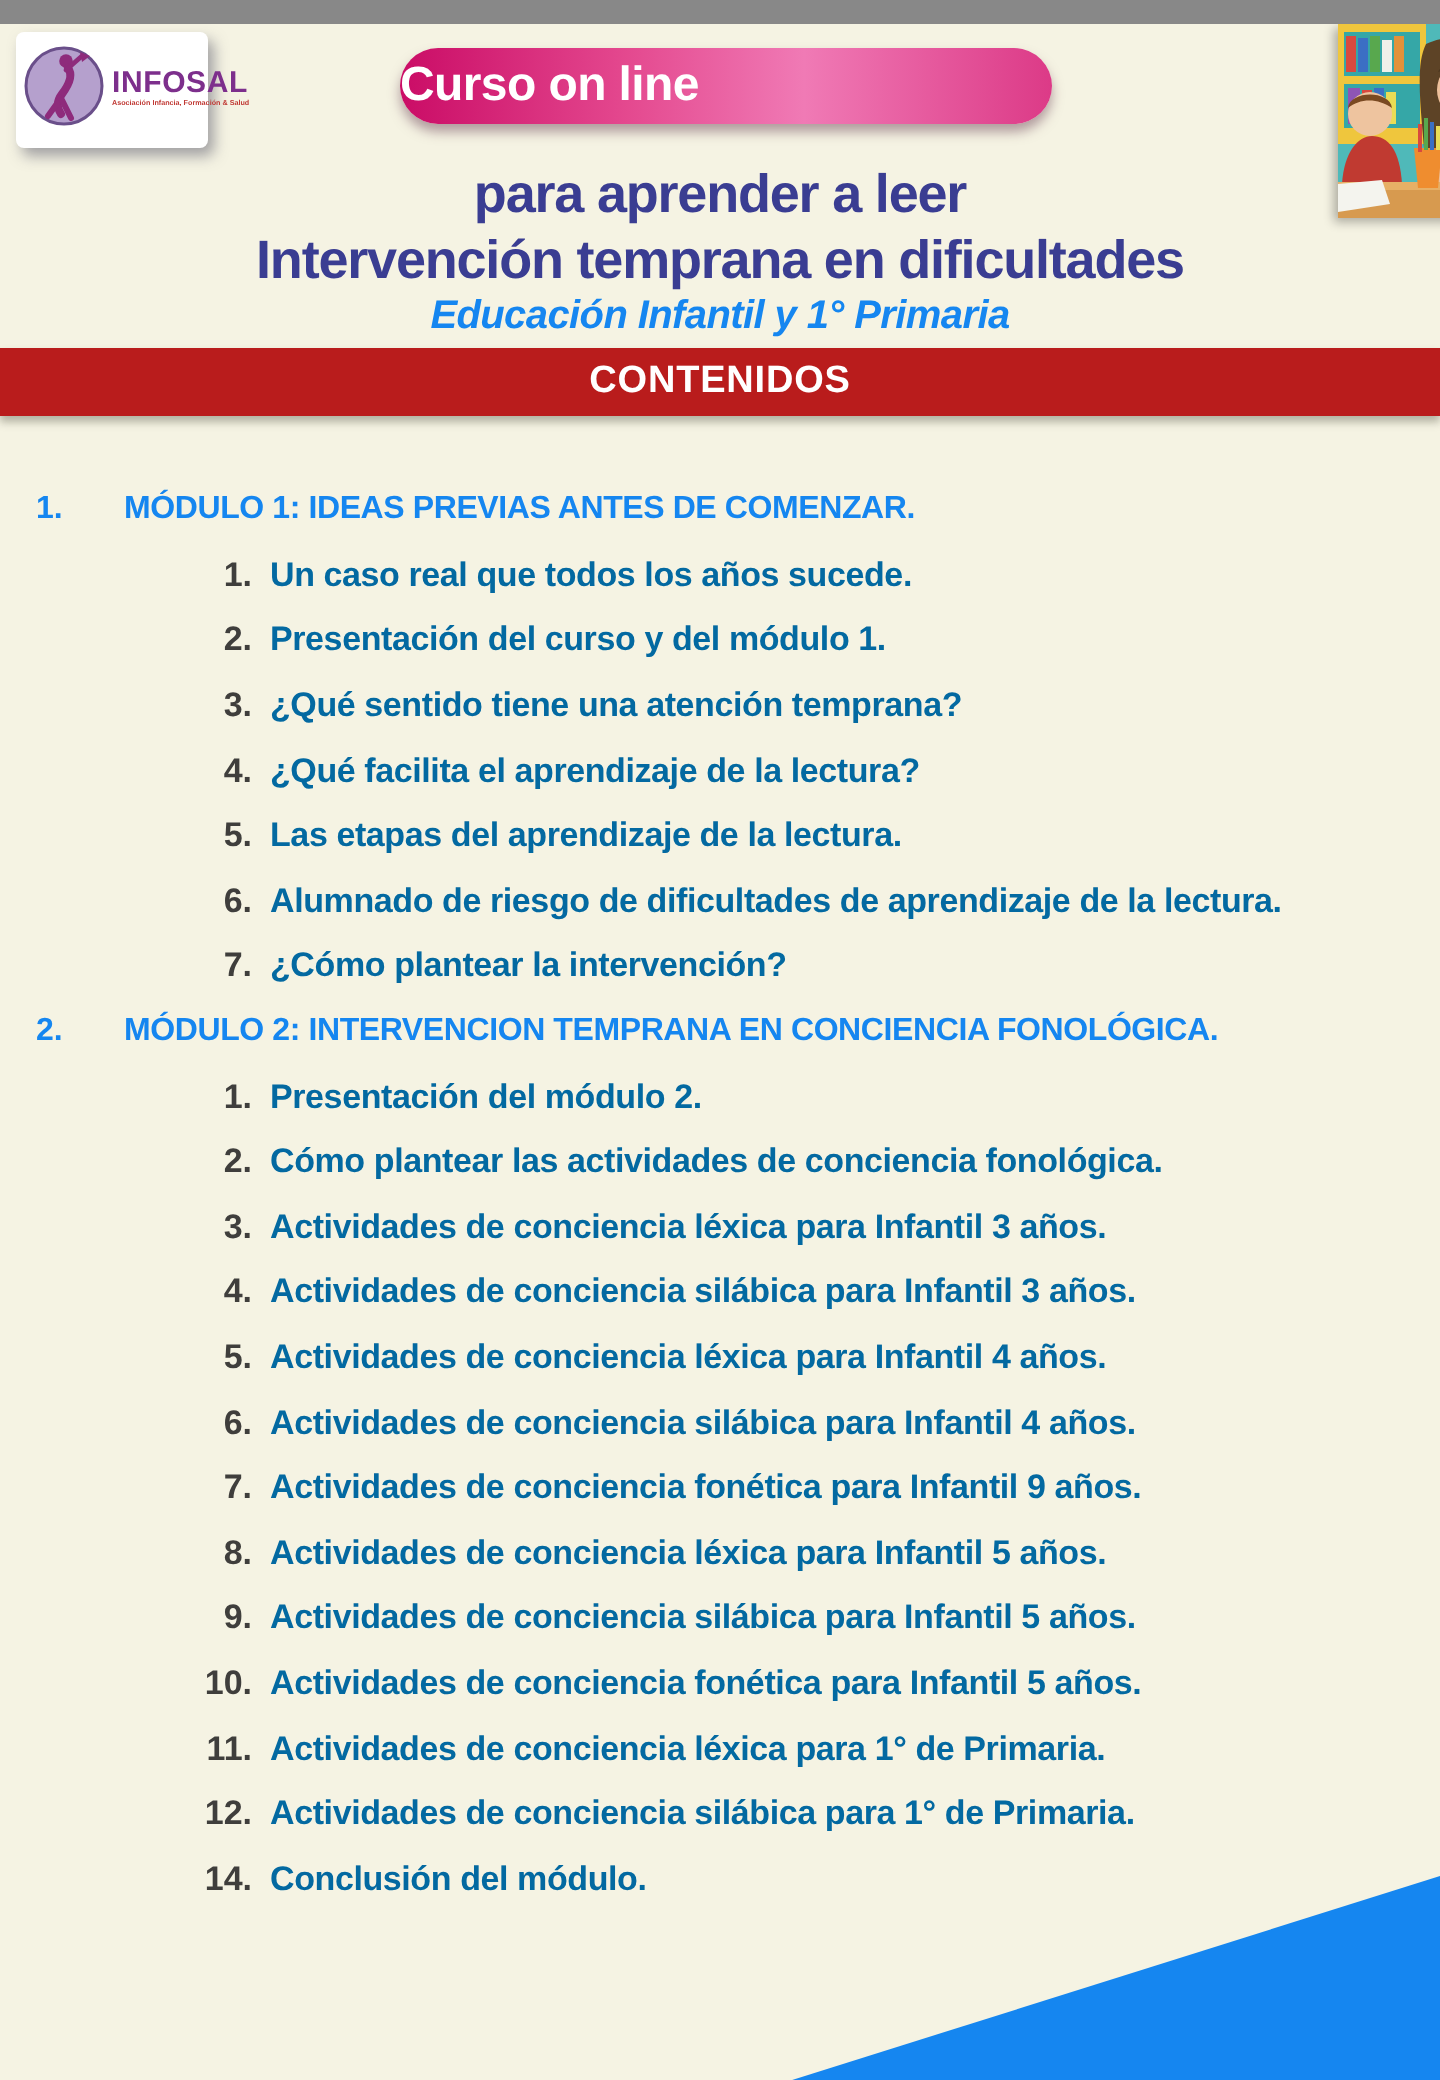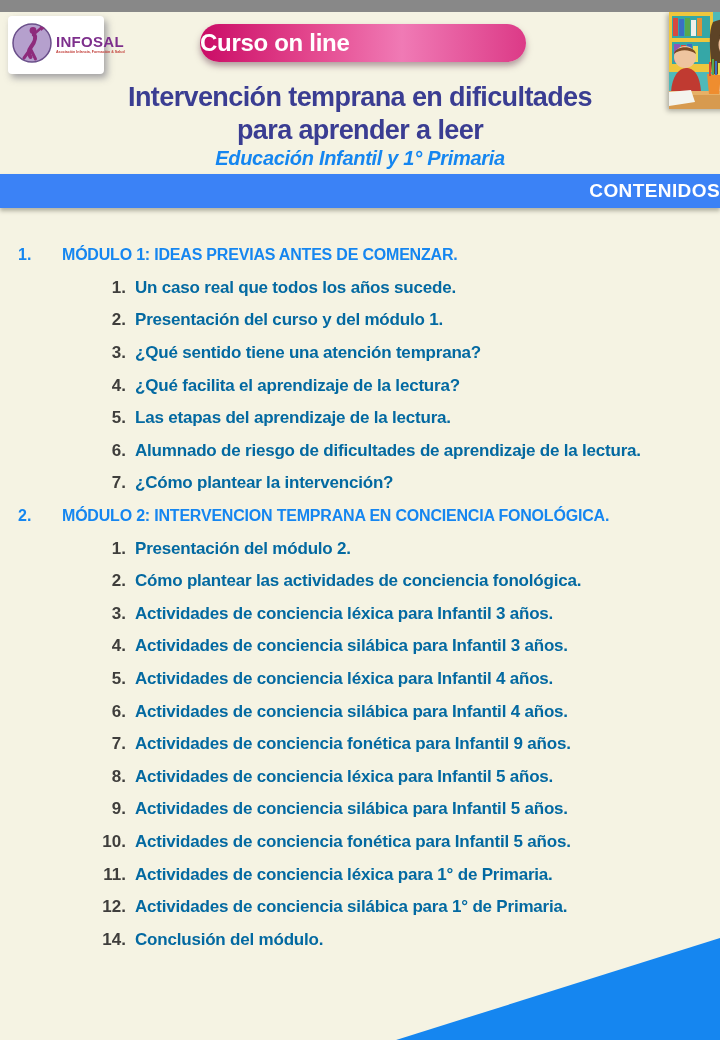--- a/index.html
+++ b/index.html
@@ -50,22 +50,22 @@
   }
   .subtitle {
     position:absolute; top:135px; left:0; width:720px; text-align:center;
     color:#1586f0; font-size:20px; font-weight:bold; font-style:italic;
     letter-spacing:-0.3px;
   }
 
   
   .contents-bar {
     position:absolute; top:162px; left:0; width:720px; height:34px;
-    background:#3b82f6; box-shadow:0 3px 4px rgba(100,100,85,.45);
-    display:flex; align-items:center; justify-content:flex-end;
+    background:#b91c1c; box-shadow:0 3px 4px rgba(100,100,85,.45);
+    display:flex; align-items:center; justify-content:center;
   }
   .contents-bar span { color:#fff; font-weight:bold; font-size:19px; letter-spacing:.4px; }
 
   
   .modules { position:absolute; top:227px; left:0; width:720px; }
   .mrow { display:flex; height:32.6px; align-items:center; }
   .mod-num {
     flex:0 0 auto; width:62px; padding-left:18px; box-sizing:border-box;
     color:#1586f0; font-weight:bold; font-size:16px;
   }
@@ -149,22 +149,22 @@
       <line x1="44" y1="47" x2="44" y2="63" stroke="#58a84e" stroke-width="2"></line>
       <line x1="47" y1="49" x2="47" y2="63" stroke="#3b6fc4" stroke-width="2"></line>
       <line x1="50" y1="51" x2="50" y2="63" stroke="#eadc55" stroke-width="2"></line>
 
       <ellipse cx="69" cy="87" rx="13" ry="4.5" fill="#e8e8e2"></ellipse>
       <ellipse cx="69" cy="86.3" rx="8" ry="2.6" fill="#cfd6d6"></ellipse>
     </svg>
   </div>
 
   <div class="title">
+    <div>para aprender a leer</div>
     <div>Intervención temprana en dificultades</div>
-    <div>para aprender a leer</div>
   </div>
   <div class="subtitle">Educación Infantil y 1° Primaria</div>
 
   <div class="contents-bar">
     <span>CONTENIDOS</span>
   </div>
 
   <div class="modules">
       <div class="mrow">
         <span class="mod-num">1.</span>

